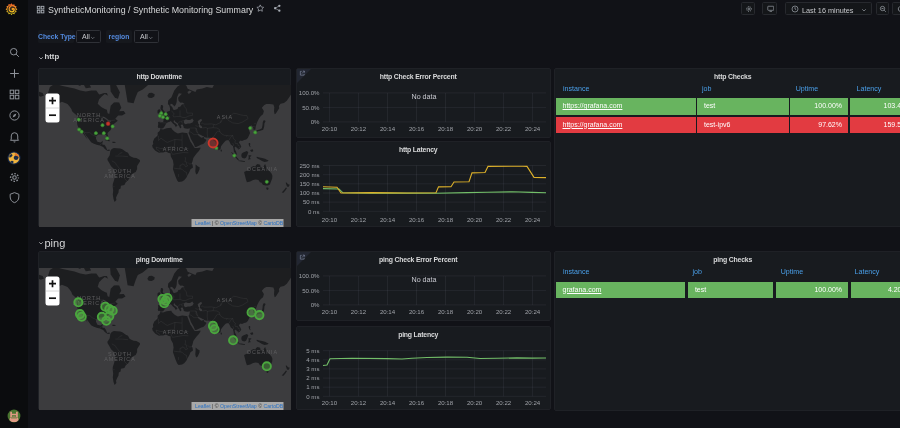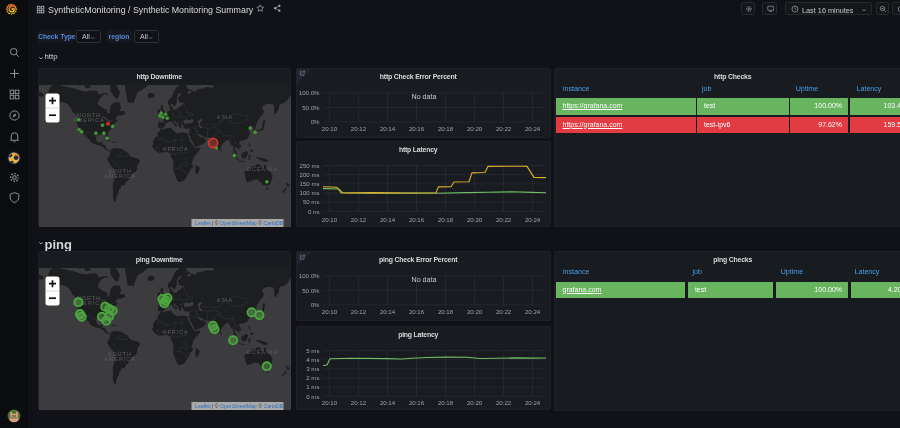--- a/index.html
+++ b/index.html
@@ -139,21 +139,21 @@
         <path d="M5,9 L12,16 L19,9" fill="none" stroke="#9da1a8" stroke-width="2.5"></path>
       </svg></div>
     <div style="position:absolute;left:106px;top:30px;width:26px;height:13px;background:#16181d;border-radius:1.5px;color:#538ade;font-size:6.8px;font-weight:bold;line-height:13px;text-align:center;white-space:nowrap">region</div>
     <div style="position:absolute;left:134px;top:30px;width:24.5px;height:13px;background:#111217;border:1px solid #2f3137;border-radius:1.5px;box-sizing:border-box;color:#c8c9cd;font-size:7px;line-height:11.5px;padding-left:5px">All<svg style="position:absolute;right:4px;top:4px;width:5.5px;height:5.5px" viewBox="0 0 24 24">
         <path d="M5,9 L12,16 L19,9" fill="none" stroke="#9da1a8" stroke-width="2.5"></path>
       </svg></div>
 <div style="position:absolute;left:38px;top:51.5px;width:400px;height:12px">
       <svg style="position:absolute;left:0;top:3px;width:6px;height:6px" viewBox="0 0 24 24">
         <path d="M5,9 L12,16 L19,9" fill="none" stroke="#c7c8cc" stroke-width="3"></path>
       </svg>
-      <div style="position:absolute;left:6.5px;top:0.5px;font-size:7.8px;font-weight:normal;color:#d3d4d6">http</div>
+      <div style="position:absolute;left:6.5px;top:0.5px;font-size:7.8px;font-weight:bold;color:#d3d4d6">http</div>
     </div>
 <div class="panel" style="left:38px;top:67.5px;width:253px;height:159px">
   <div class="ptitle">http Downtime</div>
   <div style="position:absolute;left:0;top:16px;width:252px;height:142px;overflow:hidden">
     <svg width="252" height="142" viewBox="0 0 252 142">
           <rect x="0" y="0" width="252" height="142" fill="#3c3c3e"></rect>
           <path d="M8.8,8.7 10.9,2.1 15.9,-1.4 23.6,1.1 30.6,2.5 35.5,3.5 41.2,5.4 46.8,6.4 52.4,5.4 57.3,5.4 60.1,9.5 62.2,9.0 65.1,8.1 67.9,8.1 70.7,15.1 74.2,16.8 76.3,17.3 80.2,17.6 82.3,22.7 80.2,26.3 84.7,26.0 86.5,28.6 83.0,30.5 79.1,30.5 76.3,33.7 78.8,35.7 76.0,37.9 73.5,40.1 72.2,43.2 71.7,44.9 68.9,47.4 68.4,48.9 69.3,51.4 68.0,52.7 67.2,50.3 65.4,49.0 62.6,49.5 59.4,49.5 57.2,51.3 57.0,53.8 58.4,56.8 61.5,57.5 64.0,55.8 63.3,58.3 63.5,59.8 65.4,59.8 67.0,61.9 68.2,65.0 70.3,64.5 71.2,65.5 69.1,65.9 67.5,65.2 65.8,63.9 64.2,61.9 60.8,60.5 57.7,59.8 54.9,58.7 52.1,57.2 51.4,56.3 49.2,53.2 47.1,50.7 45.7,48.2 44.8,47.4 45.9,49.5 47.1,51.7 48.3,53.8 48.8,54.5 46.9,52.5 45.4,50.3 43.8,48.1 43.1,46.6 40.8,45.4 39.6,43.0 38.4,40.1 38.0,37.0 38.4,33.7 38.9,31.9 37.3,30.1 35.2,28.3 33.1,26.3 32.4,23.9 30.6,21.4 28.5,19.1 26.1,18.0 22.9,16.8 20.1,18.3 18.0,20.4 15.2,22.0 12.3,23.9 9.5,25.4 11.3,22.0 12.7,19.6 10.6,18.3 8.8,15.4 10.6,13.2Z" fill="#1d1e20"></path>
           <path d="M88.6,17.3 94.6,18.3 96.7,12.0 98.8,6.9 103.7,4.5 108.6,0.5 111.1,-8.0 83.3,-14.9Z" fill="#1d1e20"></path>
           <path d="M71.4,65.7 72.8,63.9 74.9,62.9 77.7,63.2 81.2,63.6 83.3,64.3 86.8,66.8 89.0,67.8 90.4,70.6 91.8,71.6 94.6,72.8 97.4,73.1 100.9,74.9 101.0,76.6 99.5,78.8 98.1,80.9 98.1,83.9 96.7,86.9 94.6,88.0 91.8,89.9 91.1,92.3 89.0,95.6 86.8,97.3 85.4,99.9 81.9,100.8 81.6,103.6 79.8,104.5 79.5,107.5 78.4,109.5 77.0,112.8 77.4,115.1 75.6,116.9 74.5,113.9 73.8,109.5 74.2,105.5 73.7,101.7 73.8,99.0 75.2,94.8 76.0,90.7 76.3,86.9 74.9,83.9 72.1,81.3 70.0,77.4 68.6,75.2 68.4,73.8 69.3,72.4 70.7,70.3 71.0,68.2Z" fill="#1d1e20"></path>
           <path d="M121.4,44.0 124.1,44.4 127.6,43.2 132.2,42.8 133.2,44.5 136.0,47.0 138.9,48.6 143.1,47.6 147.3,47.9 148.2,48.1 148.8,50.1 150.4,54.0 151.5,56.7 152.6,58.3 153.6,60.0 155.7,63.0 158.5,63.0 161.5,62.6 161.3,63.7 159.9,66.1 157.8,68.2 155.7,71.0 154.3,73.1 153.6,75.9 152.9,78.1 153.6,80.2 154.0,82.4 151.5,84.2 150.4,86.9 148.7,89.9 147.3,92.7 145.2,95.2 143.1,96.6 139.6,97.1 138.2,95.6 136.7,91.9 135.3,88.0 133.9,83.9 134.6,79.5 133.9,75.2 131.8,71.6 131.5,68.3 129.7,68.0 126.9,66.6 124.1,67.5 122.0,67.5 119.9,67.8 116.4,65.7 113.6,62.5 113.2,60.3 114.3,58.9 113.9,56.7 115.3,53.6 117.1,52.1 118.8,49.7 118.6,47.7 120.6,46.0Z" fill="#1d1e20"></path>
@@ -358,21 +358,21 @@
           <div style="position:absolute;left:142px;width:91.5px;top:0;height:100%;background:#e23b41;color:#fff;font-size:7px;line-height:16.5px;text-align:left;padding-left:7px;box-sizing:border-box;white-space:nowrap;overflow:hidden">test-ipv6</div>
           <div style="position:absolute;left:235px;width:58px;top:0;height:100%;background:#e23b41;color:#fff;font-size:7px;line-height:16.5px;text-align:right;padding-right:6px;box-sizing:border-box;white-space:nowrap;overflow:hidden">97.62%</div>
           <div style="position:absolute;left:294.5px;width:61.5px;top:0;height:100%;background:#e23b41;color:#fff;font-size:7px;line-height:16.5px;text-align:right;padding-right:6px;box-sizing:border-box;white-space:nowrap;overflow:hidden">159.54</div>
         </div>
   </div>
 </div>
 <div style="position:absolute;left:38px;top:236.5px;width:400px;height:12px">
       <svg style="position:absolute;left:0;top:3px;width:6px;height:6px" viewBox="0 0 24 24">
         <path d="M5,9 L12,16 L19,9" fill="none" stroke="#c7c8cc" stroke-width="3"></path>
       </svg>
-      <div style="position:absolute;left:6.5px;top:0.5px;font-size:13px;font-weight:bold;color:#d3d4d6">ping</div>
+      <div style="position:absolute;left:6.5px;top:0.5px;font-size:11px;font-weight:normal;color:#d3d4d6">ping</div>
     </div>
 <div class="panel" style="left:38px;top:251px;width:253px;height:159px">
   <div class="ptitle">ping Downtime</div>
   <div style="position:absolute;left:0;top:16px;width:252px;height:142px;overflow:hidden">
     <svg width="252" height="142" viewBox="0 0 252 142">
           <rect x="0" y="0" width="252" height="142" fill="#3c3c3e"></rect>
           <path d="M8.8,8.7 10.9,2.1 15.9,-1.4 23.6,1.1 30.6,2.5 35.5,3.5 41.2,5.4 46.8,6.4 52.4,5.4 57.3,5.4 60.1,9.5 62.2,9.0 65.1,8.1 67.9,8.1 70.7,15.1 74.2,16.8 76.3,17.3 80.2,17.6 82.3,22.7 80.2,26.3 84.7,26.0 86.5,28.6 83.0,30.5 79.1,30.5 76.3,33.7 78.8,35.7 76.0,37.9 73.5,40.1 72.2,43.2 71.7,44.9 68.9,47.4 68.4,48.9 69.3,51.4 68.0,52.7 67.2,50.3 65.4,49.0 62.6,49.5 59.4,49.5 57.2,51.3 57.0,53.8 58.4,56.8 61.5,57.5 64.0,55.8 63.3,58.3 63.5,59.8 65.4,59.8 67.0,61.9 68.2,65.0 70.3,64.5 71.2,65.5 69.1,65.9 67.5,65.2 65.8,63.9 64.2,61.9 60.8,60.5 57.7,59.8 54.9,58.7 52.1,57.2 51.4,56.3 49.2,53.2 47.1,50.7 45.7,48.2 44.8,47.4 45.9,49.5 47.1,51.7 48.3,53.8 48.8,54.5 46.9,52.5 45.4,50.3 43.8,48.1 43.1,46.6 40.8,45.4 39.6,43.0 38.4,40.1 38.0,37.0 38.4,33.7 38.9,31.9 37.3,30.1 35.2,28.3 33.1,26.3 32.4,23.9 30.6,21.4 28.5,19.1 26.1,18.0 22.9,16.8 20.1,18.3 18.0,20.4 15.2,22.0 12.3,23.9 9.5,25.4 11.3,22.0 12.7,19.6 10.6,18.3 8.8,15.4 10.6,13.2Z" fill="#1d1e20"></path>
           <path d="M88.6,17.3 94.6,18.3 96.7,12.0 98.8,6.9 103.7,4.5 108.6,0.5 111.1,-8.0 83.3,-14.9Z" fill="#1d1e20"></path>
           <path d="M71.4,65.7 72.8,63.9 74.9,62.9 77.7,63.2 81.2,63.6 83.3,64.3 86.8,66.8 89.0,67.8 90.4,70.6 91.8,71.6 94.6,72.8 97.4,73.1 100.9,74.9 101.0,76.6 99.5,78.8 98.1,80.9 98.1,83.9 96.7,86.9 94.6,88.0 91.8,89.9 91.1,92.3 89.0,95.6 86.8,97.3 85.4,99.9 81.9,100.8 81.6,103.6 79.8,104.5 79.5,107.5 78.4,109.5 77.0,112.8 77.4,115.1 75.6,116.9 74.5,113.9 73.8,109.5 74.2,105.5 73.7,101.7 73.8,99.0 75.2,94.8 76.0,90.7 76.3,86.9 74.9,83.9 72.1,81.3 70.0,77.4 68.6,75.2 68.4,73.8 69.3,72.4 70.7,70.3 71.0,68.2Z" fill="#1d1e20"></path>
           <path d="M121.4,44.0 124.1,44.4 127.6,43.2 132.2,42.8 133.2,44.5 136.0,47.0 138.9,48.6 143.1,47.6 147.3,47.9 148.2,48.1 148.8,50.1 150.4,54.0 151.5,56.7 152.6,58.3 153.6,60.0 155.7,63.0 158.5,63.0 161.5,62.6 161.3,63.7 159.9,66.1 157.8,68.2 155.7,71.0 154.3,73.1 153.6,75.9 152.9,78.1 153.6,80.2 154.0,82.4 151.5,84.2 150.4,86.9 148.7,89.9 147.3,92.7 145.2,95.2 143.1,96.6 139.6,97.1 138.2,95.6 136.7,91.9 135.3,88.0 133.9,83.9 134.6,79.5 133.9,75.2 131.8,71.6 131.5,68.3 129.7,68.0 126.9,66.6 124.1,67.5 122.0,67.5 119.9,67.8 116.4,65.7 113.6,62.5 113.2,60.3 114.3,58.9 113.9,56.7 115.3,53.6 117.1,52.1 118.8,49.7 118.6,47.7 120.6,46.0Z" fill="#1d1e20"></path>

